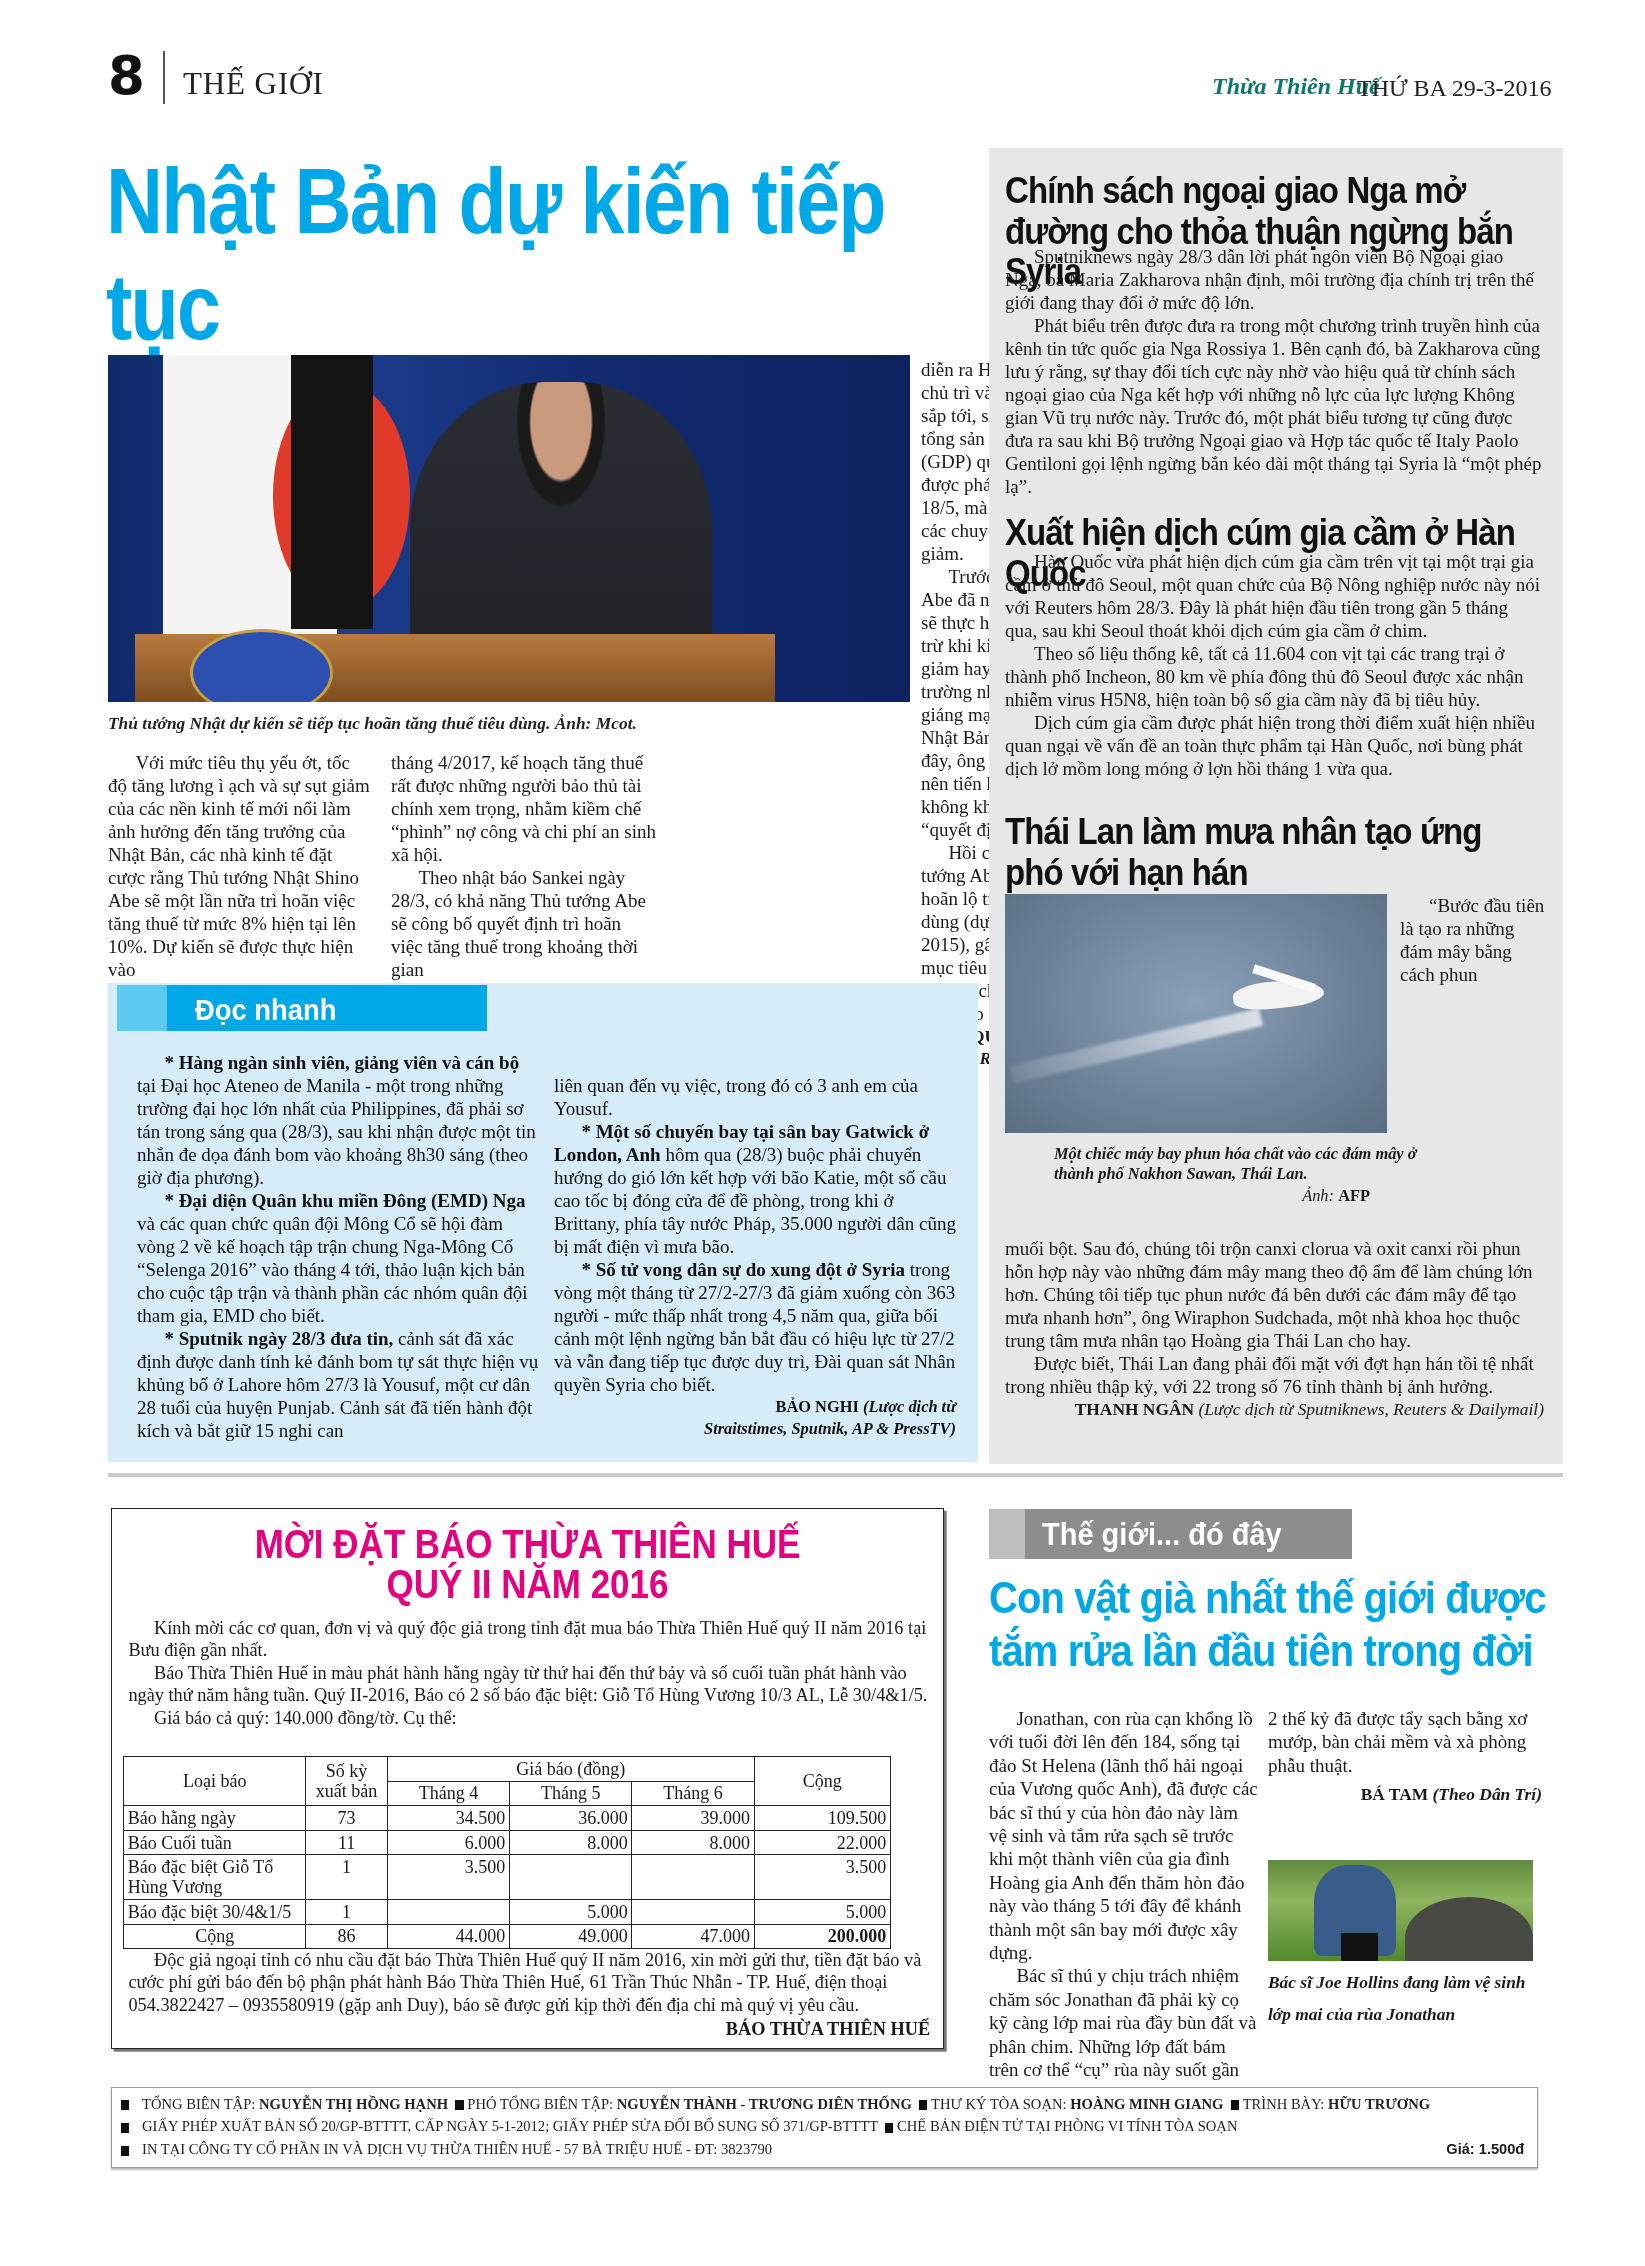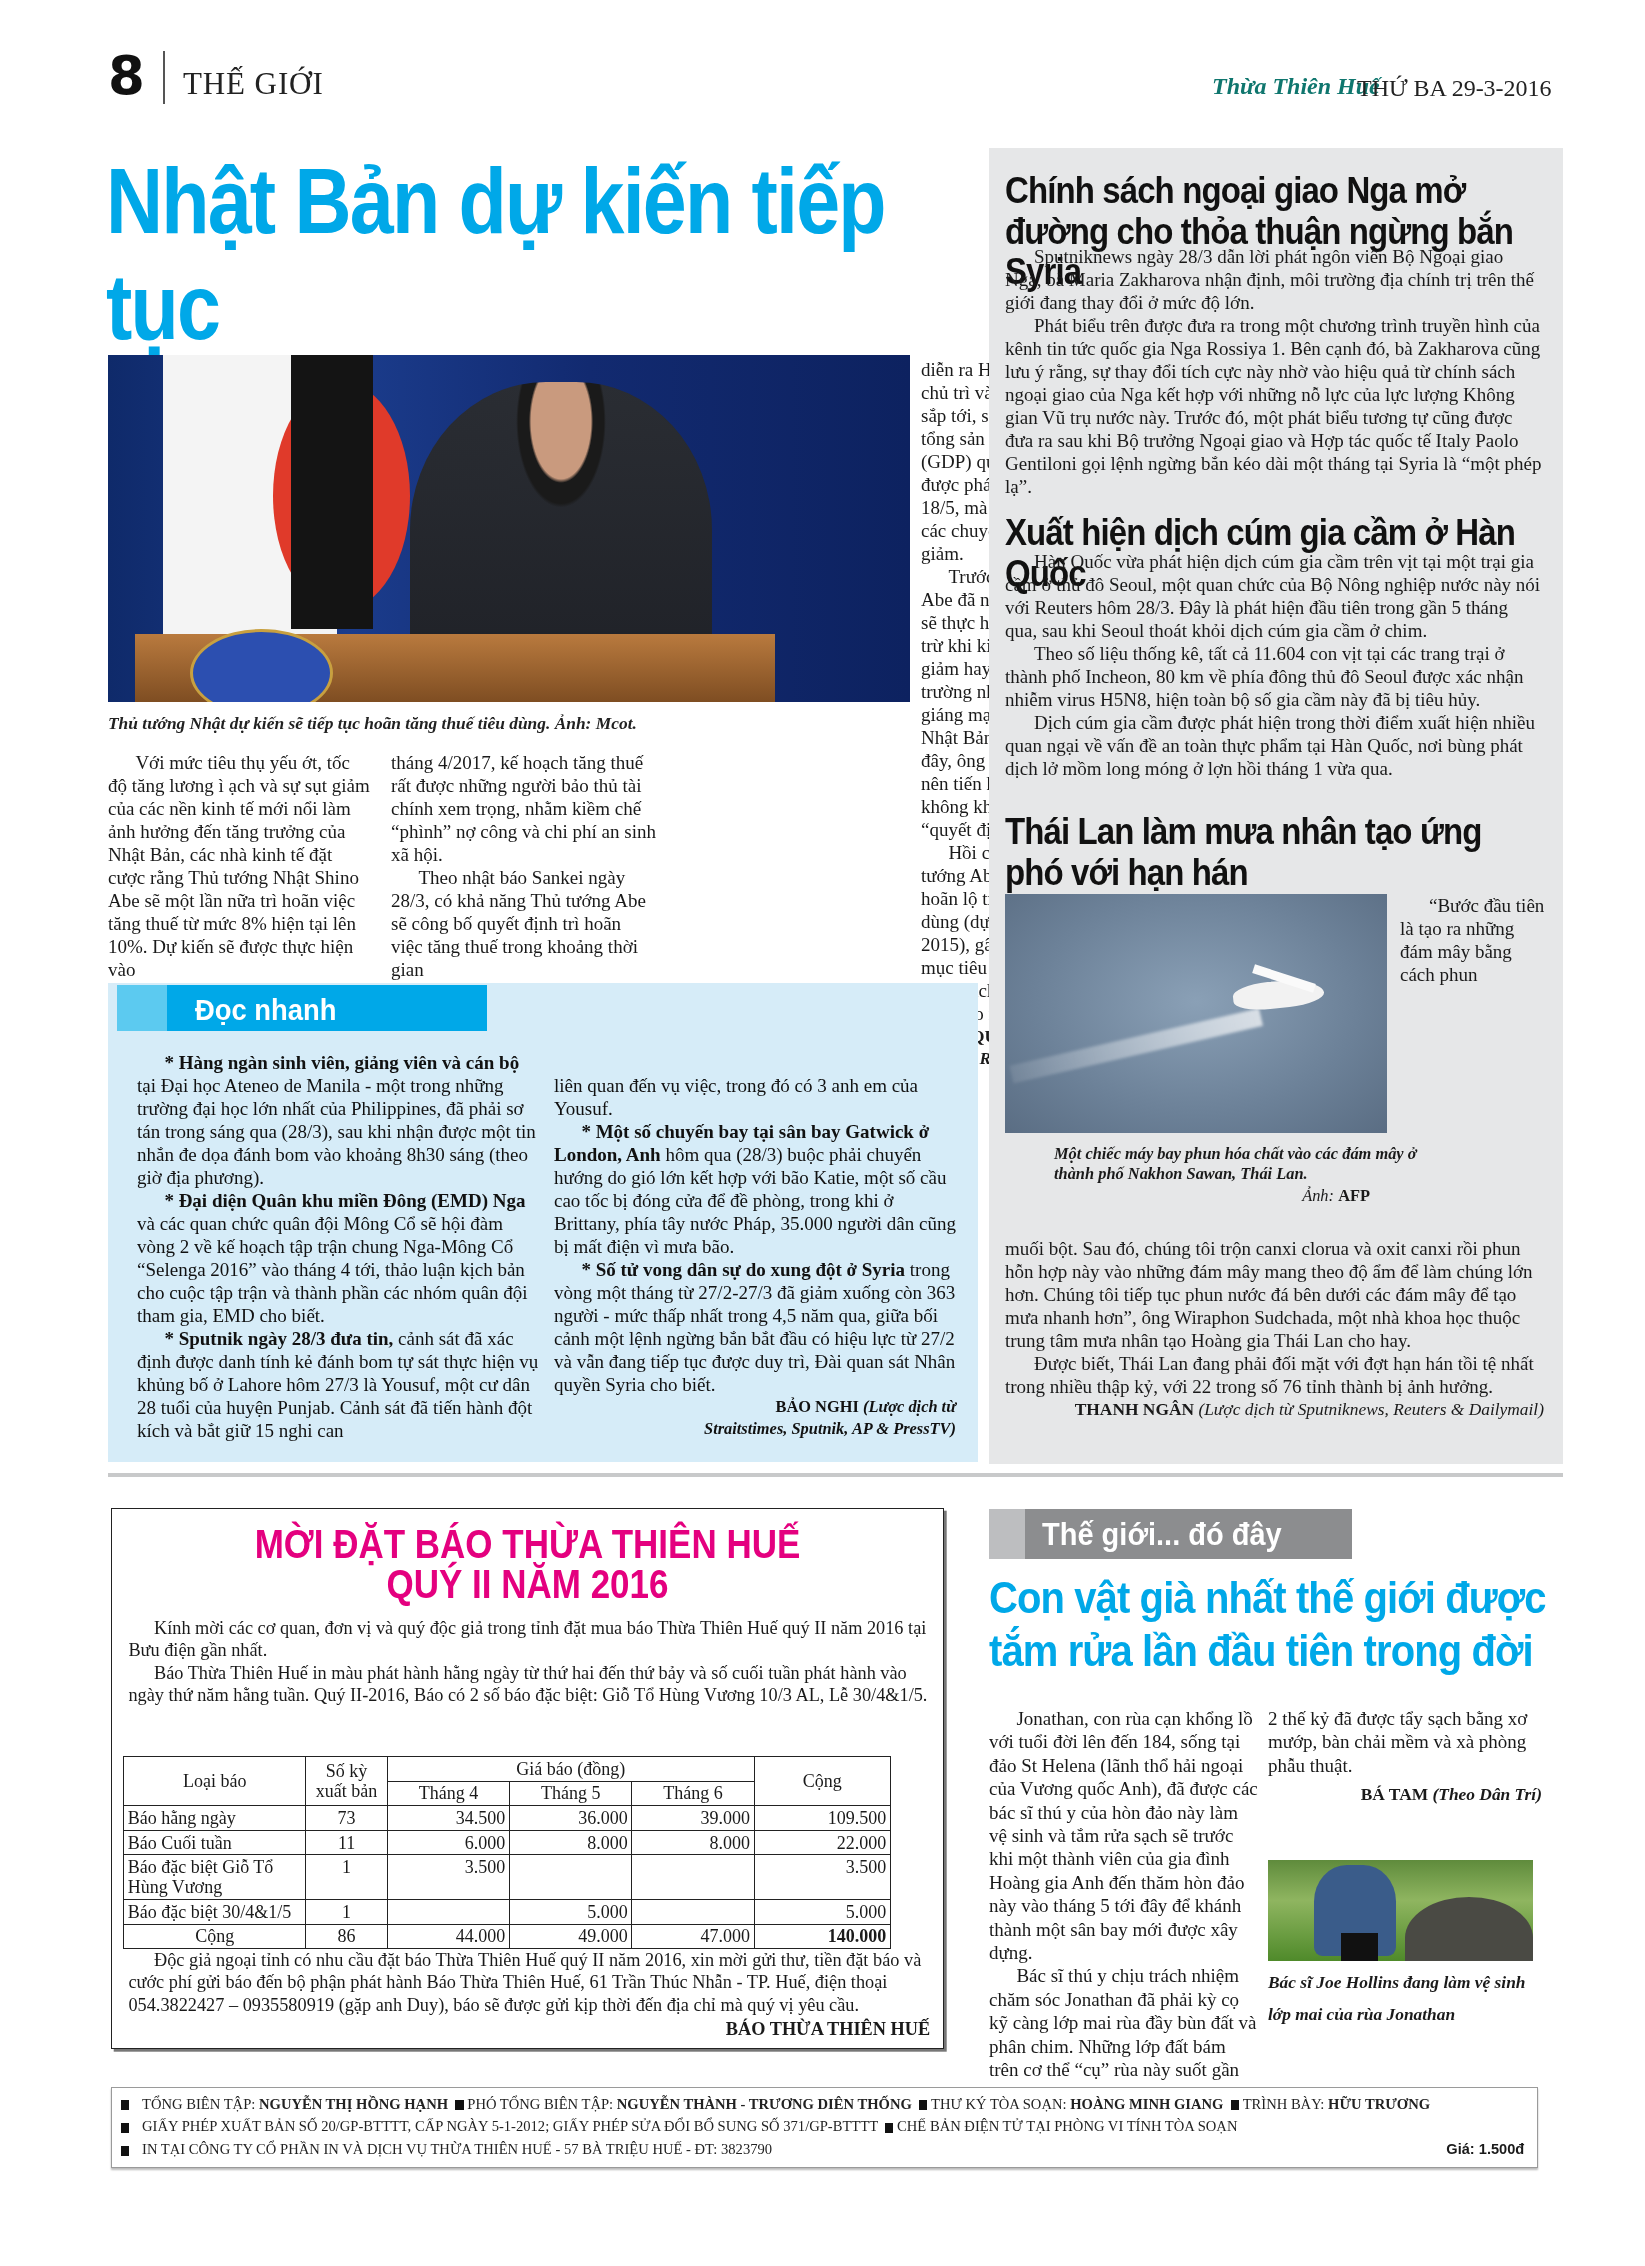--- a/index.html
+++ b/index.html
@@ -184,20 +184,21 @@
 </div>
 
 <div class="abs sep-line"></div>
 
 <div class="abs sub-box">
   <div class="sub-title" style="top:12.8px;">MỜI ĐẶT BÁO THỪA THIÊN HUẾ</div>
   <div class="sub-title" style="top:53px;">QUÝ II NĂM 2016</div>
   <div class="sub-text" style="top:108px;">
     <p>Kính mời các cơ quan, đơn vị và quý độc giả trong tỉnh đặt mua báo Thừa Thiên Huế quý II năm 2016 tại Bưu điện gần nhất.</p>
     <p>Báo Thừa Thiên Huế in màu phát hành hằng ngày từ thứ hai đến thứ bảy và số cuối tuần phát hành vào ngày thứ năm hằng tuần. Quý II-2016, Báo có 2 số báo đặc biệt: Giỗ Tổ Hùng Vương 10/3 AL, Lễ 30/4&amp;1/5.</p>
+    <p>Giá báo cả quý: 140.000 đồng/tờ. Cụ thể:</p>
   </div>
   <table class="sub-table">
     <tbody>
         <tr>
       <th rowspan="2" class="ctr" style="width:174px;">Loại báo</th>
       <th rowspan="2" class="ctr" style="width:73px;">Số kỳ xuất bản</th>
       <th colspan="3" class="ctr">Giá báo (đồng)</th>
       <th rowspan="2" class="ctr" style="width:128px;">Cộng</th>
     </tr>
     <tr>
@@ -236,21 +237,21 @@
           <td class="num">5.000</td>
       <td class="num"></td>
           <td class="num">5.000</td>
     </tr>
     <tr>
       <td class="ctr">Cộng</td>
           <td class="ctr">86</td>
       <td class="num">44.000</td>
           <td class="num">49.000</td>
       <td class="num">47.000</td>
-          <td class="num" style="font-weight:bold;">140.000</td>
+          <td class="num" style="font-weight:bold;">200.000</td>
     </tr>
   </tbody>
     </table>
   <div class="sub-text" style="top:440px;">
     <p>Độc giả ngoại tỉnh có nhu cầu đặt báo Thừa Thiên Huế quý II năm 2016, xin mời gửi thư, tiền đặt báo và cước phí gửi báo đến bộ phận phát hành Báo Thừa Thiên Huế, 61 Trần Thúc Nhẫn - TP. Huế, điện thoại 054.3822427 – 0935580919 (gặp anh Duy), báo sẽ được gửi kịp thời đến địa chỉ mà quý vị yêu cầu.</p>
   </div>
   <div class="sub-sign" style="top:510px;">BÁO THỪA THIÊN HUẾ</div>
 </div>
 
 <div class="abs tg-tab-left"></div>

